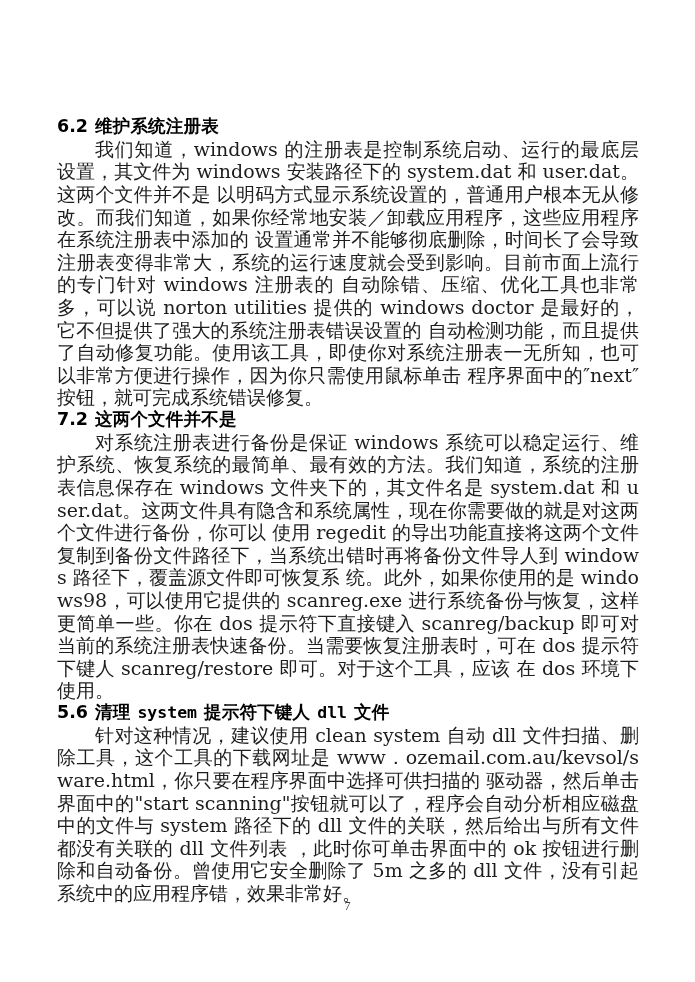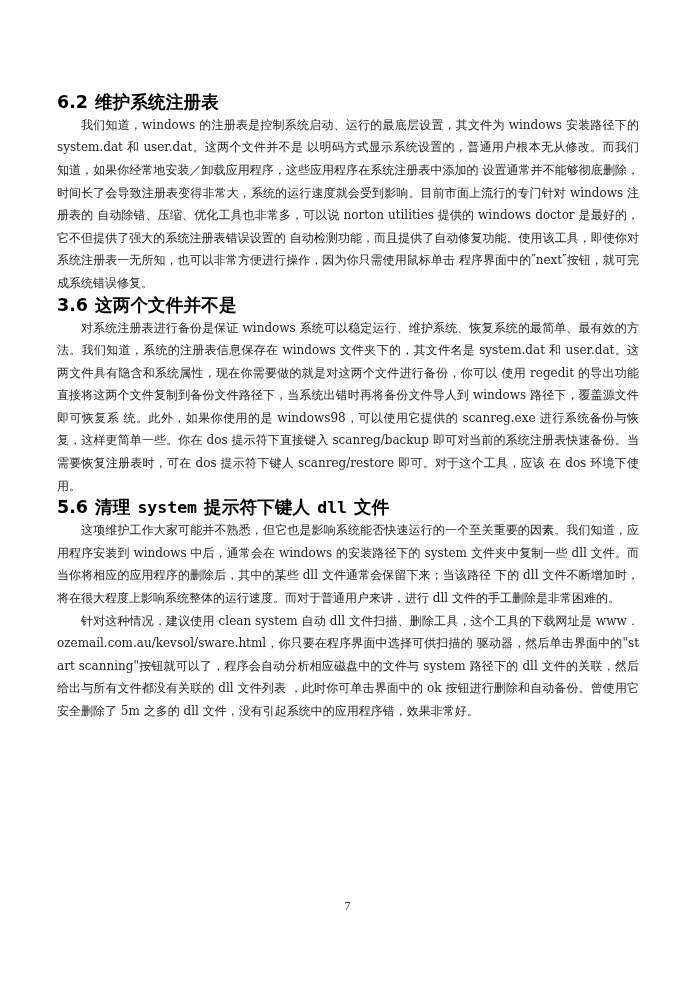--- a/index.html
+++ b/index.html
@@ -20,21 +20,21 @@
     position: relative;
     width: 695px;
     height: 982px;
     background: #ffffff;
     box-sizing: border-box;
   }
 
   .content {
     position: absolute;
     left: 57px;
-    top: 92px;
+    top: 116px;
     width: 582px;
   }
 
   
   h2.sec-heading {
     font-family: "DejaVu Sans", "Liberation Sans", sans-serif;
     font-weight: bold;
     font-size: 17.5px;
     line-height: 1.25;
     margin: 0;
@@ -59,21 +59,21 @@
 
   .h-6-2 { margin-top: 0px; }
   .h-6-3 { margin-top: 12px; }
   .h-6-4 { margin-top: 13px; }
 
   
   p.body-cjk {
     margin: 0;
     padding: 0;
     font-family: "DejaVu Serif", "Liberation Serif", serif;
-    font-size: 12px;
+    font-size: 19px;
     line-height: 22.6px;
     text-align: justify;
     text-justify: inter-character;
     text-indent: 2em;
     color: #1d1d1d;
     word-break: break-all;
   }
   p.body-cjk.mono-latin {
     
   }
@@ -100,30 +100,29 @@
 
   <div class="content">
 
     <h2 class="sec-heading h-6-2">
       <span class="num">6.2</span><span class="gap"></span><span>维护系统注册表</span>
     </h2>
 
     <p class="body-cjk mono-latin p-after-heading">我们知道，windows 的注册表是控制系统启动、运行的最底层设置，其文件为 windows 安装路径下的 system.dat 和 user.dat。这两个文件并不是 以明码方式显示系统设置的，普通用户根本无从修改。而我们知道，如果你经常地安装／卸载应用程序，这些应用程序在系统注册表中添加的 设置通常并不能够彻底删除，时间长了会导致注册表变得非常大，系统的运行速度就会受到影响。目前市面上流行的专门针对 windows 注册表的 自动除错、压缩、优化工具也非常多，可以说 norton utilities 提供的 windows doctor 是最好的，它不但提供了强大的系统注册表错误设置的 自动检测功能，而且提供了自动修复功能。使用该工具，即使你对系统注册表一无所知，也可以非常方便进行操作，因为你只需使用鼠标单击 程序界面中的″next″按钮，就可完成系统错误修复。</p>
 
     <h2 class="sec-heading h-6-3">
-      <span class="num">3.6</span><span class="gap"></span><span>这两个文件并不是</span>
+      <span class="num">7.2</span><span class="gap"></span><span>这两个文件并不是</span>
     </h2>
 
     <p class="body-cjk mono-latin p-after-heading">对系统注册表进行备份是保证 windows 系统可以稳定运行、维护系统、恢复系统的最简单、最有效的方法。我们知道，系统的注册表信息保存在 windows 文件夹下的，其文件名是 system.dat 和 user.dat。这两文件具有隐含和系统属性，现在你需要做的就是对这两个文件进行备份，你可以 使用 regedit 的导出功能直接将这两个文件复制到备份文件路径下，当系统出错时再将备份文件导人到 windows 路径下，覆盖源文件即可恢复系 统。此外，如果你使用的是 windows98，可以使用它提供的 scanreg.exe 进行系统备份与恢复，这样更简单一些。你在 dos 提示符下直接键入 scanreg/backup 即可对当前的系统注册表快速备份。当需要恢复注册表时，可在 dos 提示符下键人 scanreg/restore 即可。对于这个工具，应该 在 dos 环境下使用。</p>
 
     <h2 class="sec-heading h-6-4">
       <span class="num">5.6</span><span class="gap"></span><span>清理</span><span class="gap"></span><span class="mono">system</span><span class="gap"></span><span>提示符下键人</span><span class="gap"></span><span class="mono">dll</span><span class="gap"></span><span>文件</span>
     </h2>
 
-    <p class="body-cjk p-after-heading">这项维护工作大家可能并不熟悉，但它也是影响系统能否快速运行的一个至关重要的因素。我们知道，应用程序安装到 windows 中后，通常会在 windows 的安装路径下的 system 文件夹中复制一些 dll 文件。而当你将相应的应用程序的删除后，其中的某些 dll 文件通常会保留下来；当该路径 下的 dll 文件不断增加时，将在很大程度上影响系统整体的运行速度。而对于普通用户来讲，进行 dll 文件的手工删除是非常困难的。</p>
 
     <p class="body-cjk p-spaced">针对这种情况，建议使用 clean system 自动 dll 文件扫描、删除工具，这个工具的下载网址是 www．ozemail.com.au/kevsol/sware.html，你只要在程序界面中选择可供扫描的 驱动器，然后单击界面中的"start scanning"按钮就可以了，程序会自动分析相应磁盘中的文件与 system 路径下的 dll 文件的关联，然后给出与所有文件都没有关联的 dll 文件列表 ，此时你可单击界面中的 ok 按钮进行删除和自动备份。曾使用它安全删除了 5m 之多的 dll 文件，没有引起系统中的应用程序错，效果非常好。</p>
 
   </div>
 
   <div class="folio">
     <span>7</span>
   </div>
 
 </div>

